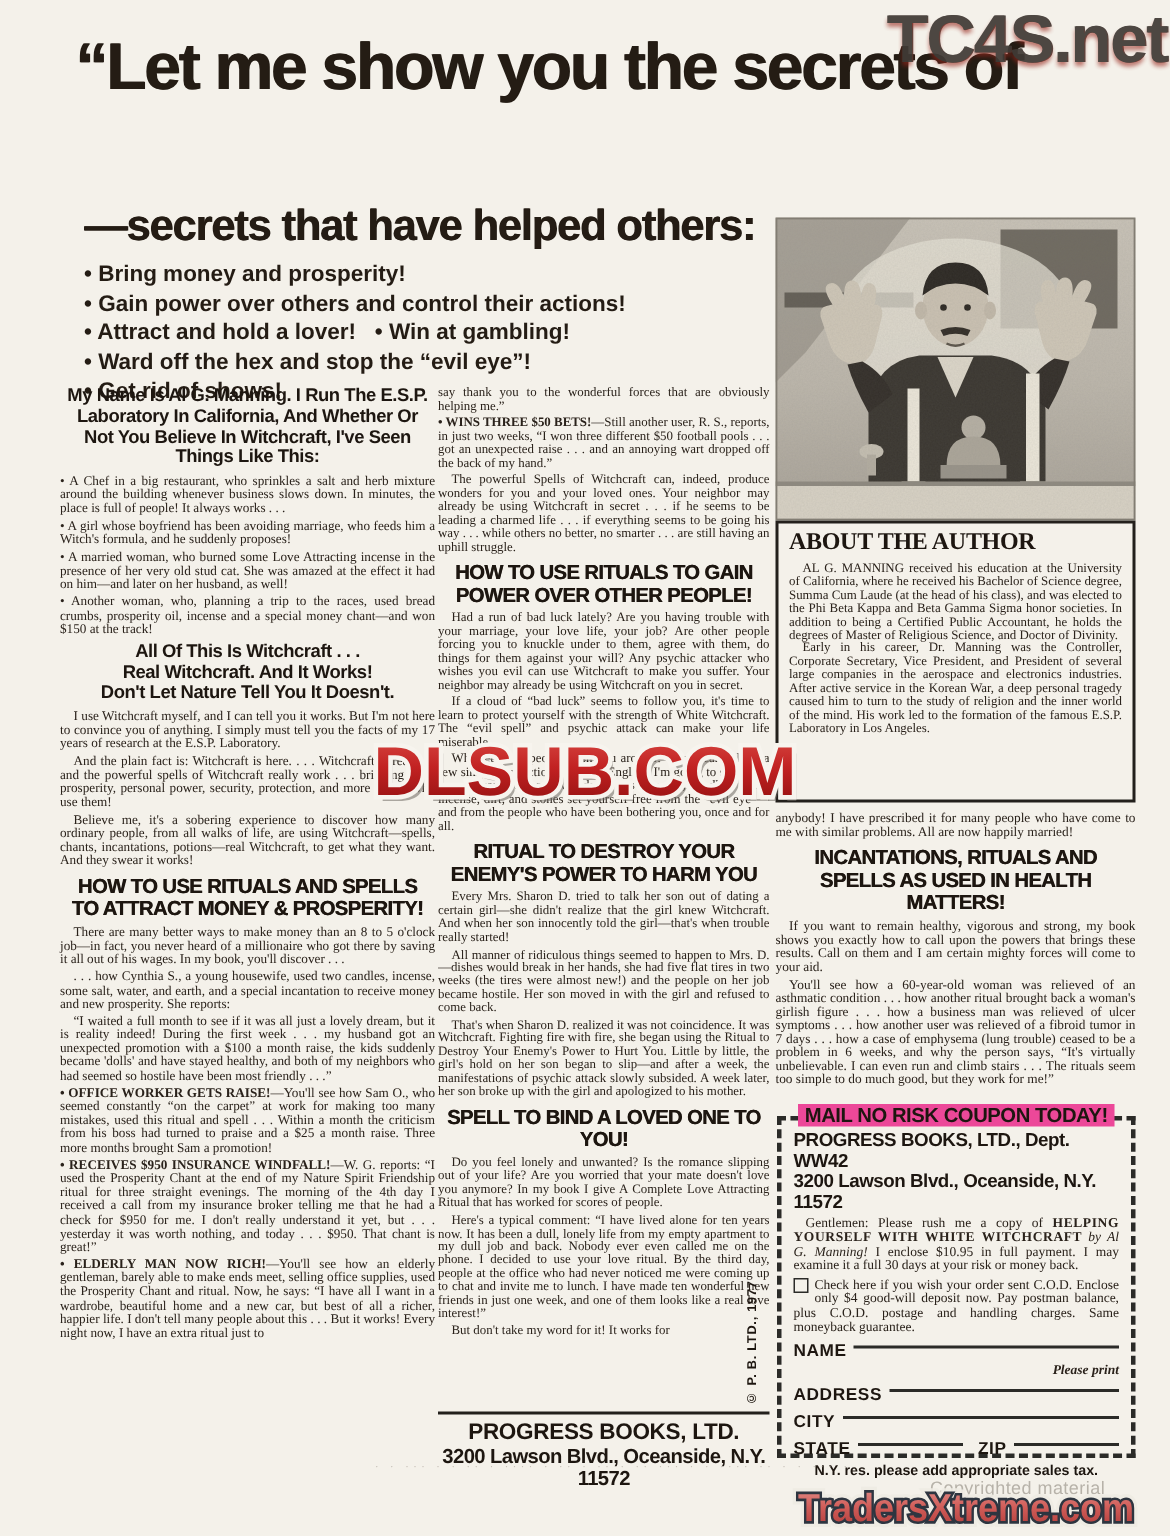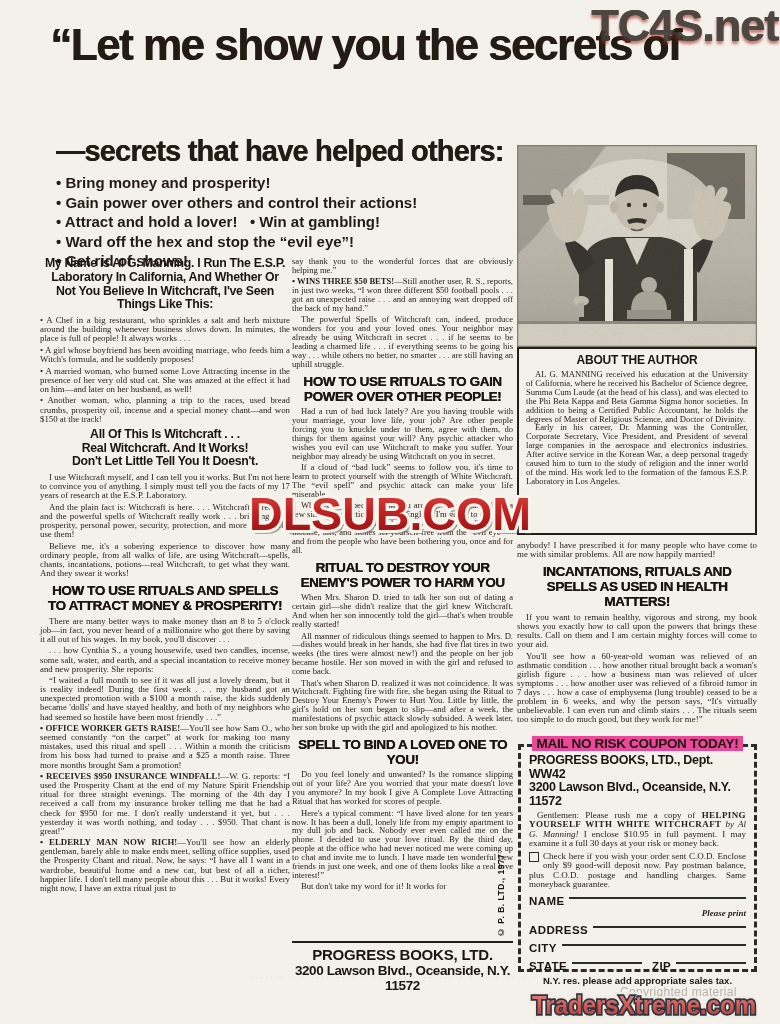--- a/index.html
+++ b/index.html
@@ -28,21 +28,21 @@
        text-align:center;letter-spacing:-.4px;margin:5px 2px 3.5px;color:#1d1610;text-shadow:.3px 0 currentColor;}
   .intro-head,.mid-head{font-family:"Liberation Sans",sans-serif;font-weight:700;font-size:12.3px;
        line-height:13.8px;text-align:center;margin:0 0 4px;color:#1d1610;letter-spacing:-.3px;}
   .mid-head{margin:4px 0;}
   .tst b{font-weight:700;}
   
   .photo{position:absolute;left:517px;top:145px;width:240px;height:202px;}
   
   .about-box{position:absolute;left:517px;top:347px;width:240px;height:188px;border:2px solid #23201c;
        box-sizing:border-box;padding:3px 7px;background:#f4f1ea;}
-  .about-title{font-family:Liberation Sans, sans-serif;font-weight:700;font-size:12px;text-align:center;
+  .about-title{font-family:Liberation Serif, serif;font-weight:700;font-size:16px;
        letter-spacing:-.2px;margin:1px 0 3px;color:#1d1610;}
   .about-box p{font-size:8.6px;line-height:8.9px;text-align:justify;margin:0;text-indent:9px;}
   
   .mid-footer{position:absolute;left:292px;top:941px;width:221px;text-align:center;color:#1d1610;}
   .mid-footer .rule{border-top:2.5px solid #23201c;margin-bottom:3px;}
   .mf-co{font-family:"Liberation Sans",sans-serif;font-weight:700;font-size:15px;letter-spacing:-.2px;}
   .mf-ad{font-family:"Liberation Sans",sans-serif;font-weight:700;font-size:13.5px;letter-spacing:-.4px;}
   
   .coupon{position:absolute;left:518px;top:744px;width:239px;height:228px;border:3px dashed #2b2b28;
        box-sizing:border-box;padding:7px 8px 4px;}
@@ -151,21 +151,21 @@
 
   <div class="col col-left">
     <div class="intro-head">My Name Is Al G. Manning. I Run The E.S.P. Laboratory In California, And Whether Or Not You Believe In Witchcraft, I've Seen Things Like This:</div>
     <p>• A Chef in a big restaurant, who sprinkles a salt and herb mixture around the building whenever business slows down. In minutes, the place is full of people! It always works . . .</p>
     <p>• A girl whose boyfriend has been avoiding marriage, who feeds him a Witch's formula, and he suddenly proposes!</p>
     <p>• A married woman, who burned some Love Attracting incense in the presence of her very old stud cat. She was amazed at the effect it had on him—and later on her husband, as well!</p>
     <p>• Another woman, who, planning a trip to the races, used bread crumbs, prosperity oil, incense and a special money chant—and won $150 at the track!</p>
     <div class="mid-head">
       <div>All Of This Is Witchcraft . . .</div>
       <div>Real  Witchcraft. And It Works!</div>
-      <div>Don't Let Little Tell You It Doesn't.</div>
+      <div>Don't Let Nature Tell You It Doesn't.</div>
     </div>
     <p class="ind">I use Witchcraft myself, and I can tell you it works. But I'm not here to convince you of anything. I simply must tell you the facts of my 17 years of research at the E.S.P. Laboratory.</p>
     <p class="ind">And the plain fact is: Witchcraft is here. . . . Witchcraft is real . . . and the powerful spells of Witchcraft really work . . . bringing love, prosperity, personal power, security, protection, and more for all who use them!</p>
     <p class="ind">Believe me, it's a sobering experience to discover how many ordinary people, from all walks of life, are using Witchcraft—spells, chants, incantations, potions—real Witchcraft, to get what they want. And they swear it works!</p>
     <h2>HOW TO USE RITUALS AND SPELLS TO ATTRACT MONEY &amp; PROSPERITY!</h2>
     <p class="ind">There are many better ways to make money than an 8 to 5 o'clock job—in fact, you never heard of a millionaire who got there by saving it all out of his wages. In my book, you'll discover . . .</p>
     <p class="ind">. . . how Cynthia S., a young housewife, used two candles, incense, some salt, water, and earth, and a special incantation to receive money and new prosperity. She reports:</p>
     <p class="ind">“I waited a full month to see if it was all just a lovely dream, but it is reality indeed! During the first week . . . my husband got an unexpected promotion with a $100 a month raise, the kids suddenly became 'dolls' and have stayed healthy, and both of my neighbors who had seemed so hostile have been most friendly . . .”</p>
     <p class="tst"><b>• OFFICE WORKER GETS RAISE!</b><span>—You'll see how Sam O., who seemed constantly “on the carpet” at work for making too many mistakes, used this ritual and spell . . . Within a month the criticism from his boss had turned to praise and a $25 a month raise. Three more months brought Sam a promotion!</span></p>
     <p class="tst"><b>• RECEIVES $950 INSURANCE WINDFALL!</b><span>—W. G. reports: “I used the Prosperity Chant at the end of my Nature Spirit Friendship ritual for three straight evenings. The morning of the 4th day I received a call from my insurance broker telling me that he had a check for $950 for me. I don't really understand it yet, but . . . yesterday it was worth nothing, and today . . . $950. That chant is great!”</span></p>
@@ -174,21 +174,21 @@
 
   <div class="col col-mid">
     <p>say thank you to the wonderful forces that are obviously helping me.”</p>
     <p class="tst"><b>• WINS THREE $50 BETS!</b><span>—Still another user, R. S., reports, in just two weeks, “I won three different $50 football pools . . . got an unexpected raise . . . and an annoying wart dropped off the back of my hand.”</span></p>
     <p class="ind">The powerful Spells of Witchcraft can, indeed, produce wonders for you and your loved ones. Your neighbor may already be using Witchcraft in secret . . . if he seems to be leading a charmed life . . . if everything seems to be going his way . . . while others no better, no smarter . . . are still having an uphill struggle.</p>
     <h2>HOW TO USE RITUALS TO GAIN POWER OVER OTHER PEOPLE!</h2>
     <p class="ind">Had a run of bad luck lately? Are you having trouble with your marriage, your love life, your job? Are other people forcing you to knuckle under to them, agree with them, do things for them against your will? Any psychic attacker who wishes you evil can use Witchcraft to make you suffer. Your neighbor may already be using Witchcraft on you in secret.</p>
     <p class="ind">If a cloud of “bad luck” seems to follow you, it's time to learn to protect yourself with the strength of White Witchcraft. The “evil spell” and psychic attack can make your life miserable.</p>
     <p class="ind">Why let these people push you around? If you can follow a few simple instructions, in plain English, I'm going to show you how to use ordinary, everyday items like salt, candles, water, incense, dirt, and stones set yourself free from the “evil eye”—and from the people who have been bothering you, once and for all.</p>
     <h2>RITUAL TO DESTROY YOUR ENEMY'S POWER TO HARM YOU</h2>
-    <p class="ind">When Mrs. Sharon D. tried to talk her son out of dating a certain girl—she didn't realize that the girl knew Witchcraft. And when her son innocently told the girl—that's when trouble really started!</p>
+    <p class="ind">Every Mrs. Sharon D. tried to talk her son out of dating a certain girl—she didn't realize that the girl knew Witchcraft. And when her son innocently told the girl—that's when trouble really started!</p>
     <p class="ind">All manner of ridiculous things seemed to happen to Mrs. D.—dishes would break in her hands, she had five flat tires in two weeks (the tires were almost new!) and the people on her job became hostile. Her son moved in with the girl and refused to come back.</p>
     <p class="ind">That's when Sharon D. realized it was not coincidence. It was Witchcraft. Fighting fire with fire, she began using the Ritual to Destroy Your Enemy's Power to Hurt You. Little by little, the girl's hold on her son began to slip—and after a week, the manifestations of psychic attack slowly subsided. A week later, her son broke up with the girl and apologized to his mother.</p>
     <h2>SPELL TO BIND A LOVED ONE TO YOU!</h2>
     <p class="ind">Do you feel lonely and unwanted? Is the romance slipping out of your life? Are you worried that your mate doesn't love you anymore? In my book I give A Complete Love Attracting Ritual that has worked for scores of people.</p>
     <p class="ind">Here's a typical comment: “I have lived alone for ten years now. It has been a dull, lonely life from my empty apartment to my dull job and back. Nobody ever even called me on the phone. I decided to use your love ritual. By the third day, people at the office who had never noticed me were coming up to chat and invite me to lunch. I have made ten wonderful new friends in just one week, and one of them looks like a real love interest!”</p>
     <p class="ind">But don't take my word for it! It works for</p>
   </div>
 
   <div class="mid-footer">
     <div class="rule"></div>
@@ -201,21 +201,21 @@
     <h2>INCANTATIONS, RITUALS AND SPELLS AS USED IN HEALTH MATTERS!</h2>
     <p class="ind">If you want to remain healthy, vigorous and strong, my book shows you exactly how to call upon the powers that brings these results. Call on them and I am certain mighty forces will come to your aid.</p>
     <p class="ind">You'll see how a 60-year-old woman was relieved of an asthmatic condition . . . how another ritual brought back a woman's girlish figure . . . how a business man was relieved of ulcer symptoms . . . how another user was relieved of a fibroid tumor in 7 days . . . how a case of emphysema (lung trouble) ceased to be a problem in 6 weeks, and why the person says, “It's virtually unbelievable. I can even run and climb stairs . . . The rituals seem too simple to do much good, but they work for me!”</p>
   </div>
 
   <div class="coupon">
     <div class="coupon-banner">MAIL NO RISK COUPON TODAY!</div>
     <div class="coupon-co">PROGRESS BOOKS, LTD., Dept. WW42</div>
     <div class="coupon-addr">3200 Lawson Blvd., Oceanside, N.Y. 11572</div>
     <p class="coupon-p"><span>Gentlemen: Please rush me a copy of </span><b>HELPING YOURSELF WITH WHITE WITCHCRAFT</b><i> by Al G. Manning!</i><span> I enclose $10.95 in full payment. I may examine it a full 30 days at your risk or money back.</span></p>
-    <p class="coupon-cod"><span class="chk"></span><span>Check here if you wish your order sent C.O.D. Enclose only $9 good-will deposit now. Pay postman balance, plus C.O.D. postage and handling charges. Same moneyback guarantee.</span></p>
+    <p class="coupon-cod"><span class="chk"></span><span>Check here if you wish your order sent C.O.D. Enclose only $4 good-will deposit now. Pay postman balance, plus C.O.D. postage and handling charges. Same moneyback guarantee.</span></p>
     <div class="frow">
       <span>NAME</span>
         <span class="line"></span>
     </div>
     <div class="print-hint">Please print</div>
     <div class="frow">
       <span>ADDRESS</span>
         <span class="line"></span>
     </div>
     <div class="frow">

